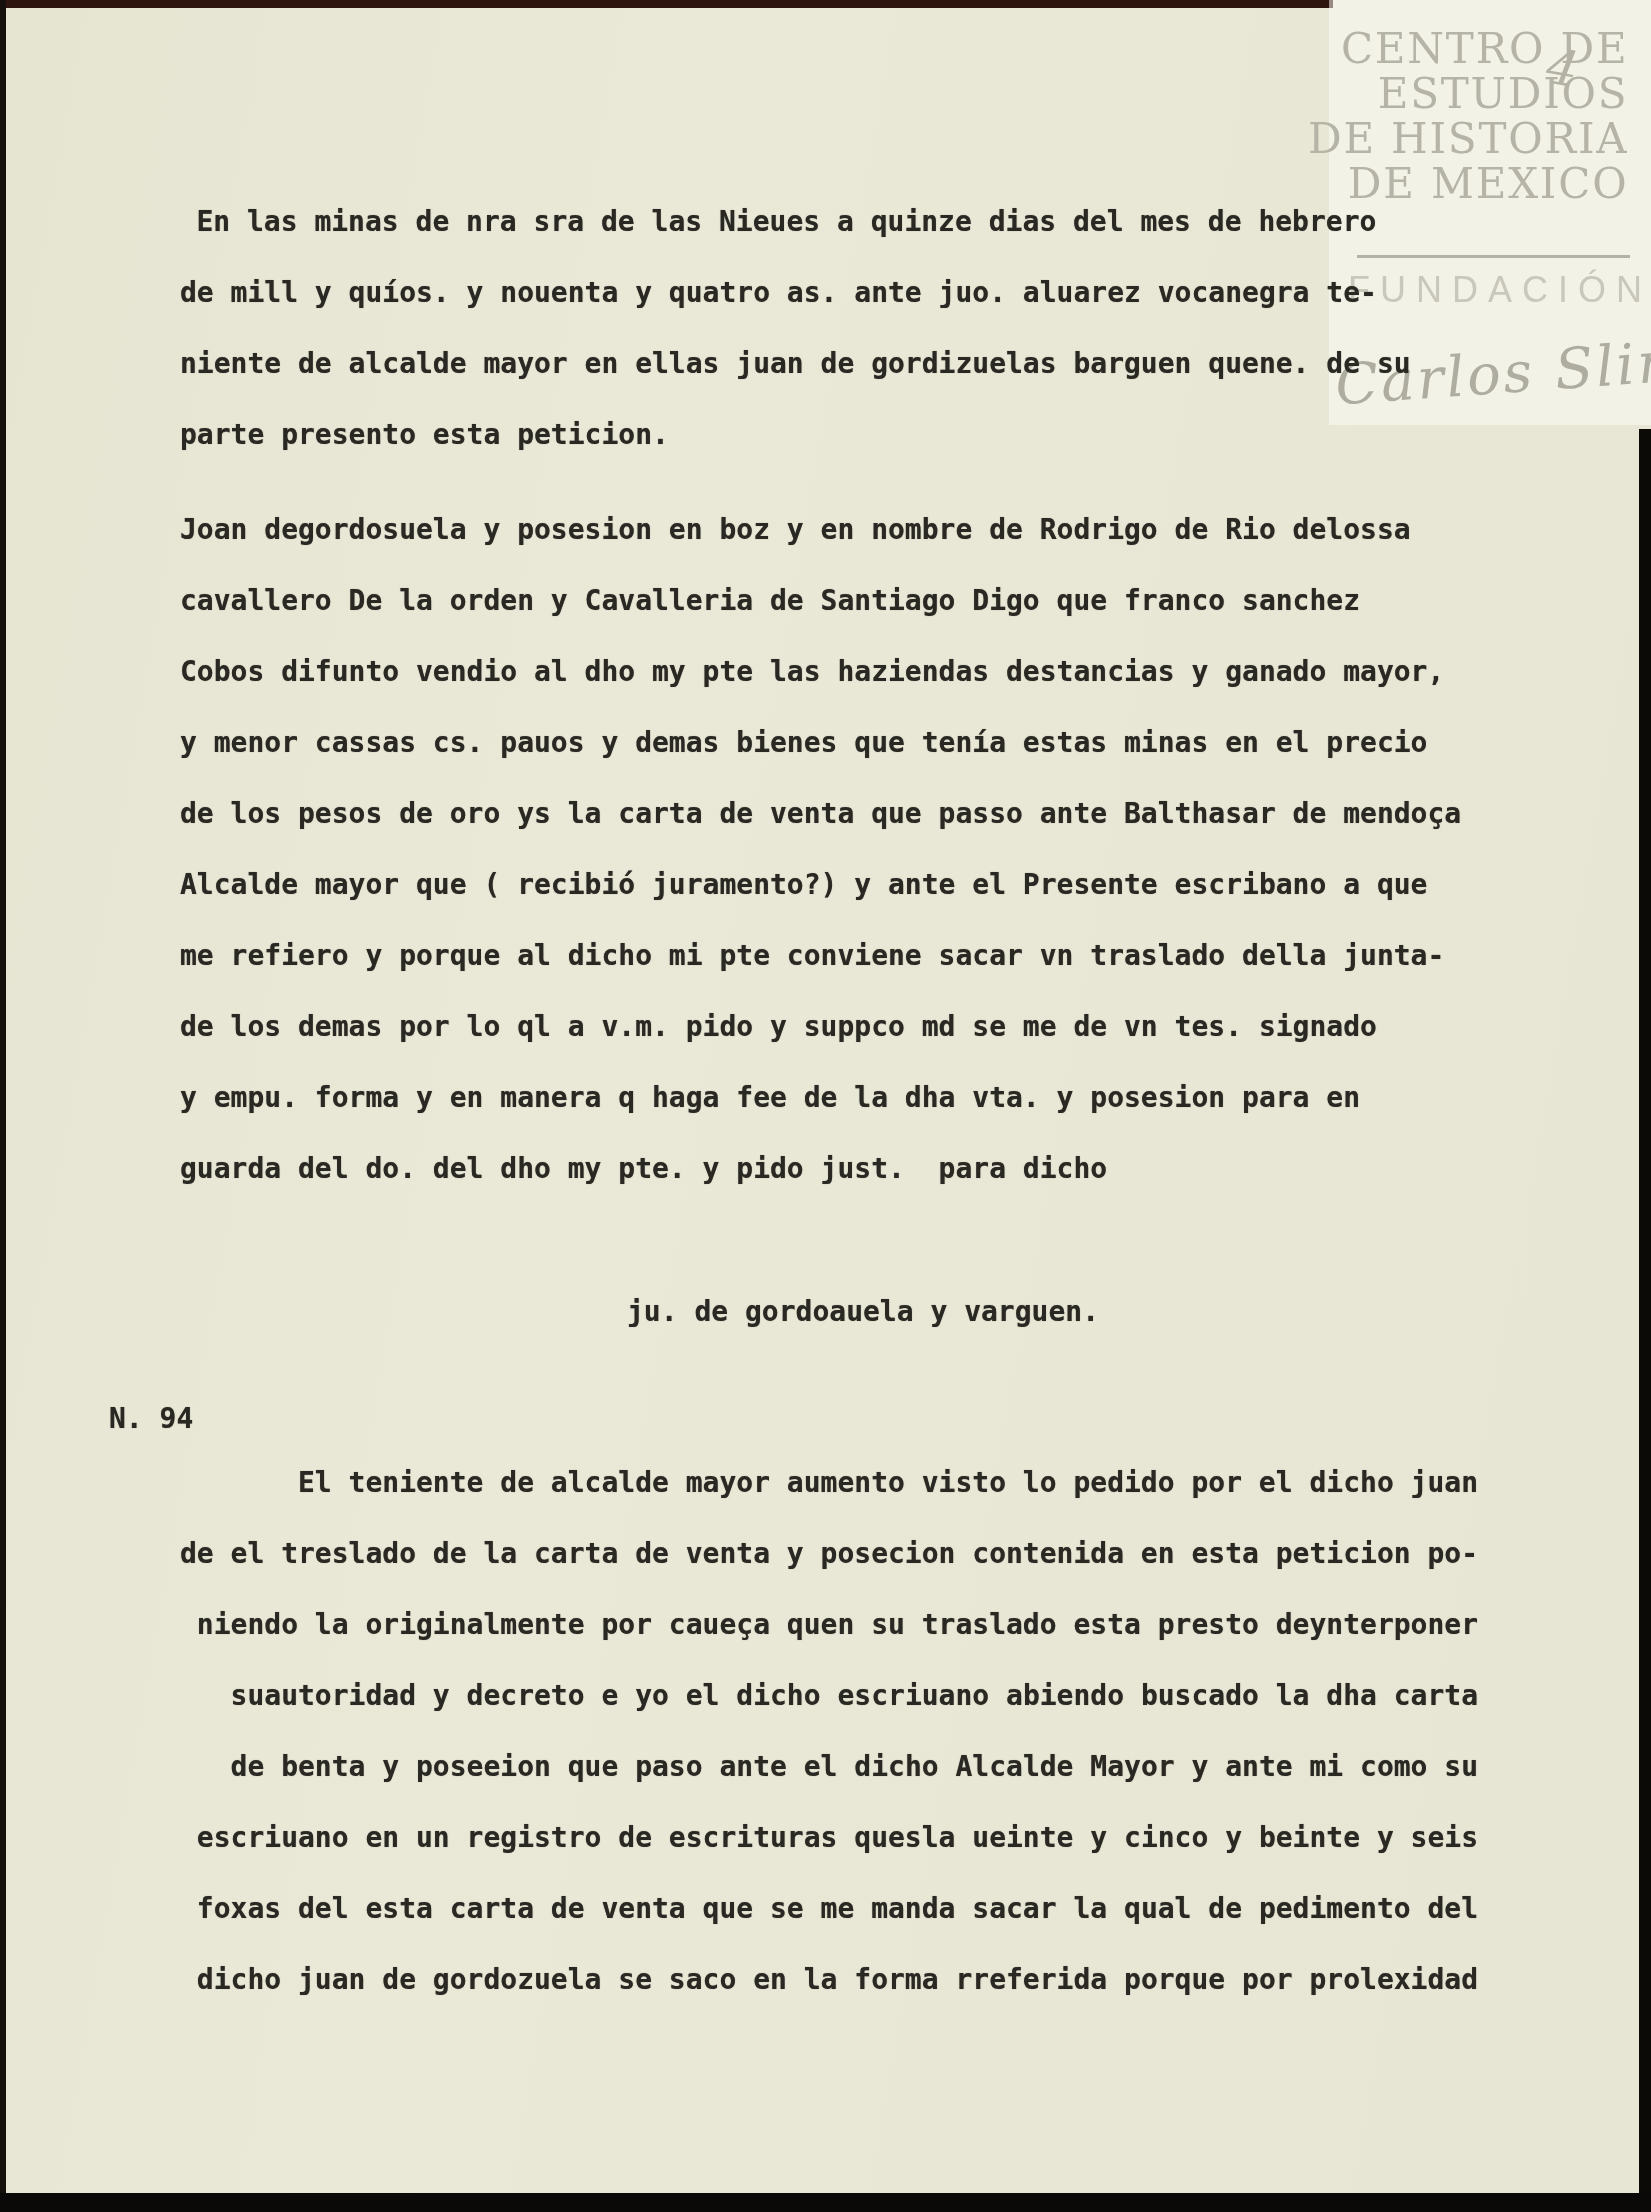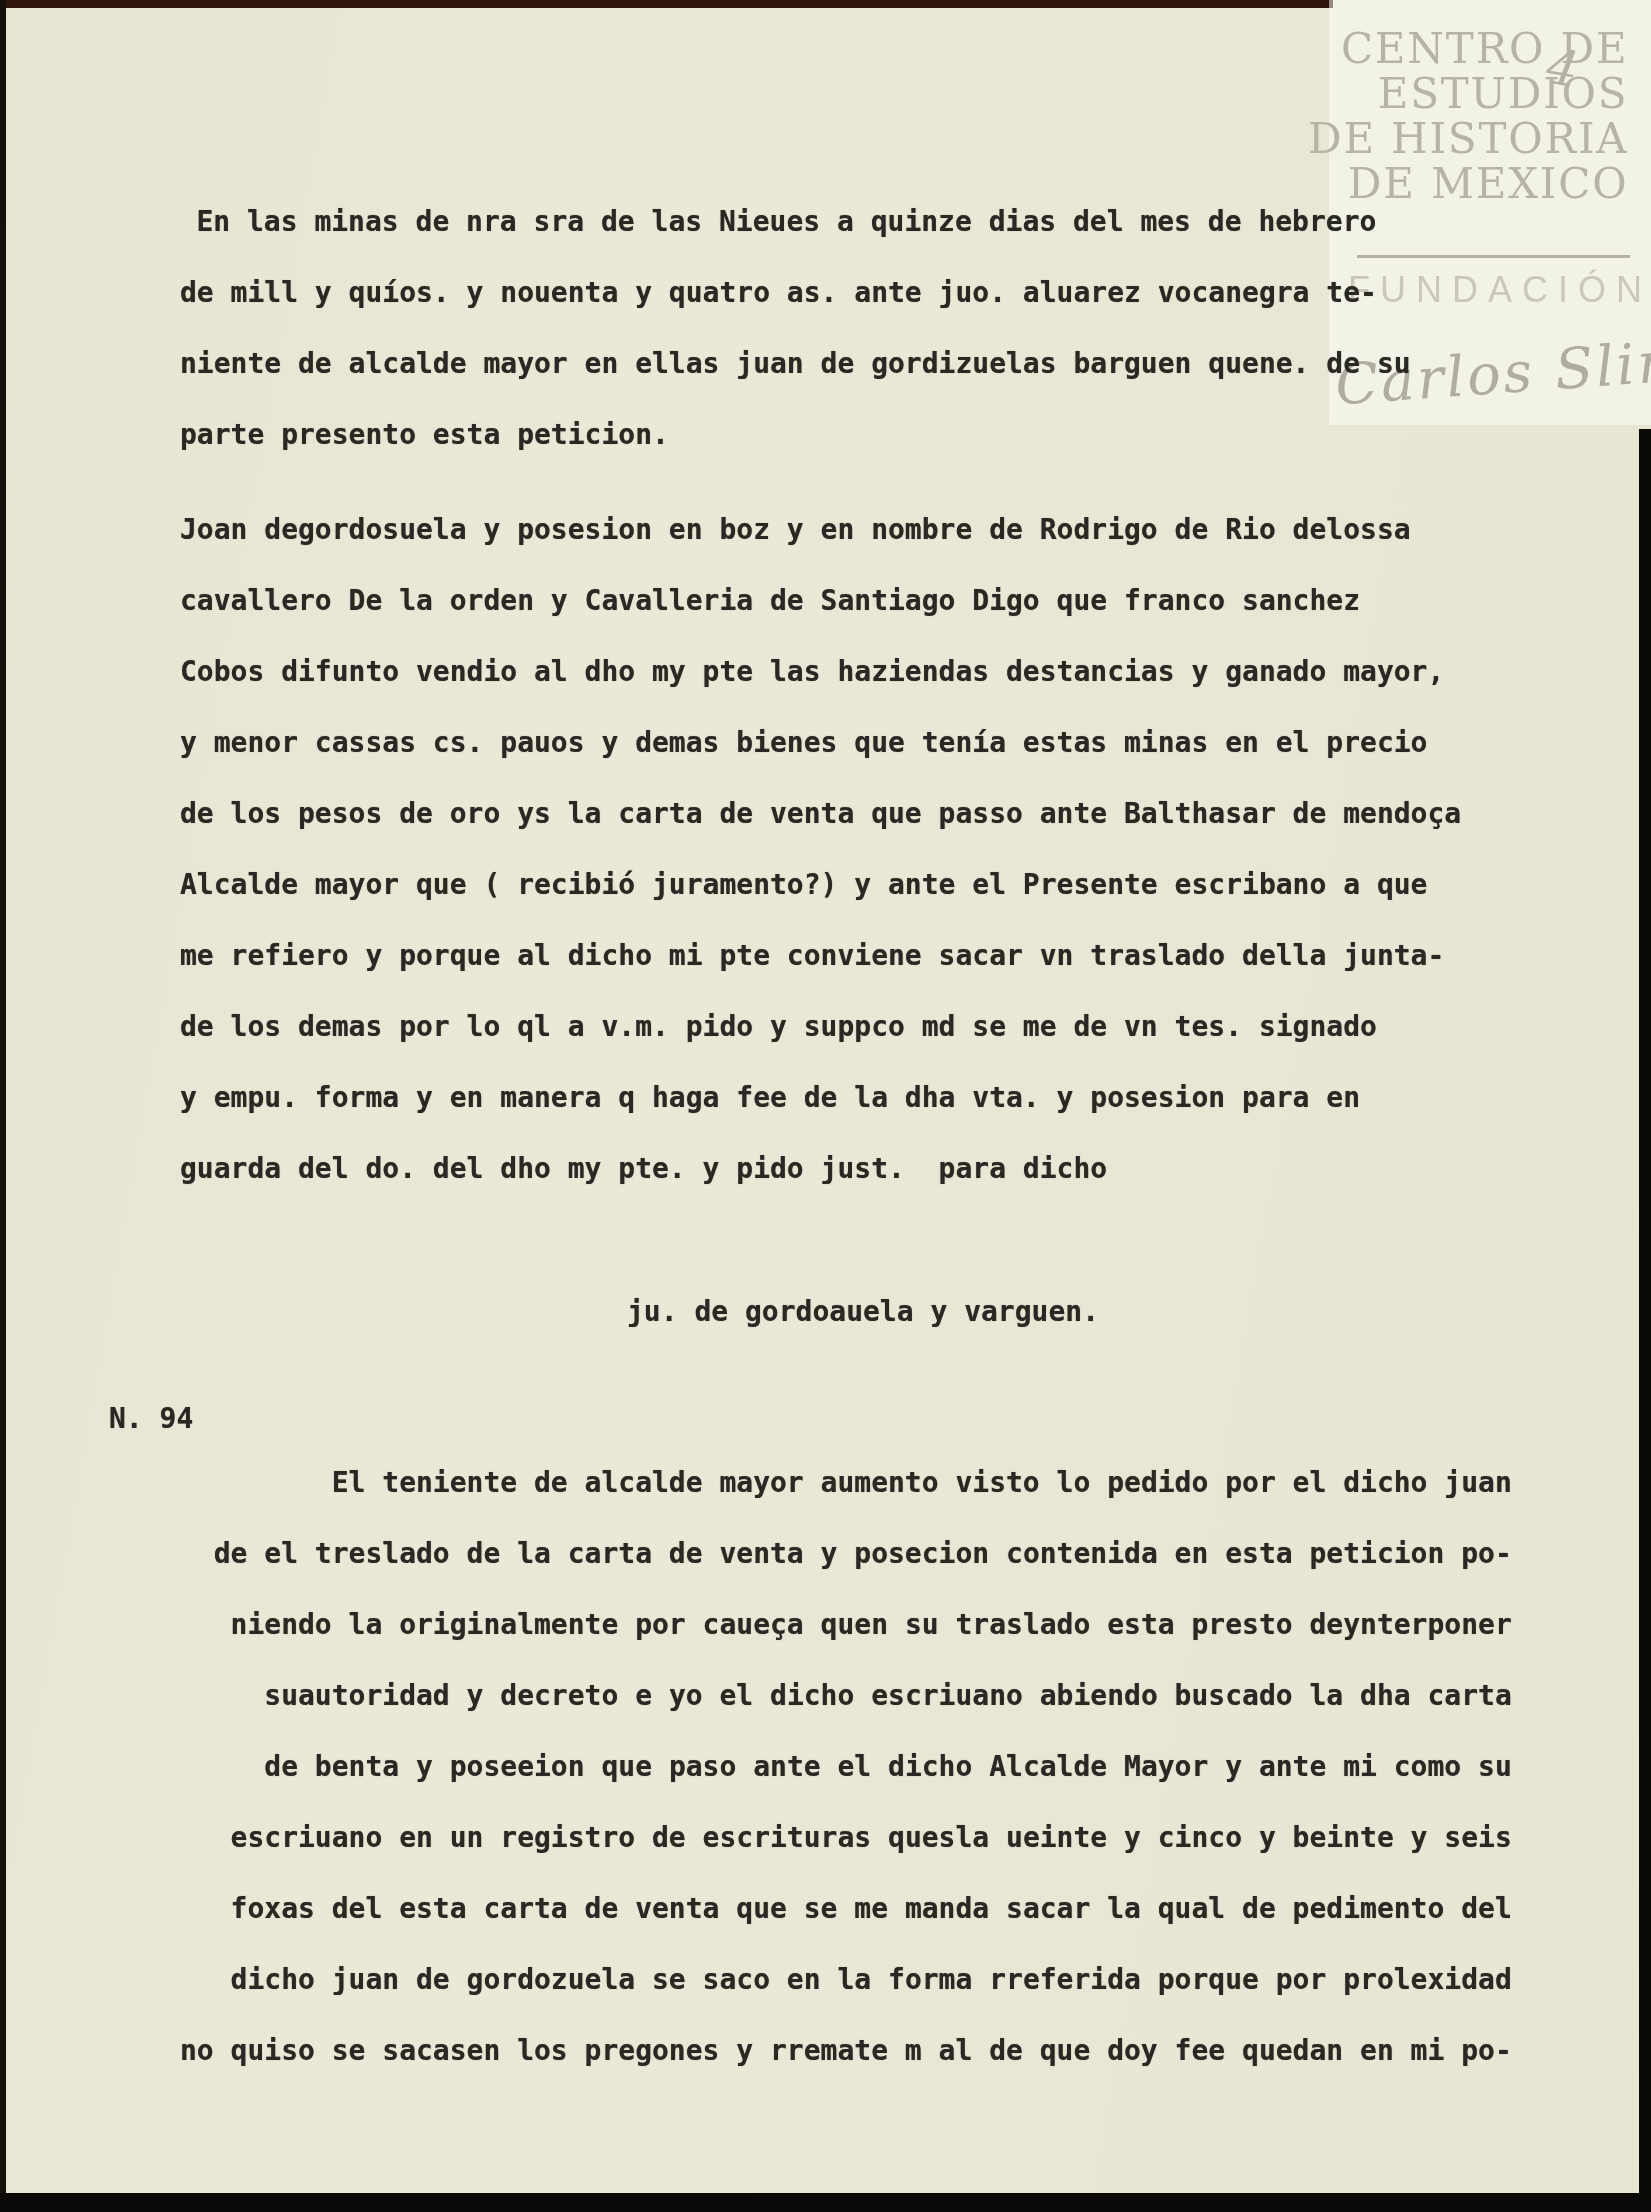--- a/index.html
+++ b/index.html
@@ -109,17 +109,16 @@
 
   <div class="para p3">
       <div class="line">El teniente de alcalde mayor aumento visto lo pedido por el dicho juan</div>
       <div class="line">de el treslado de la carta de venta y posecion contenida en esta peticion po-</div>
       <div class="line">niendo la originalmente por caueça quen su traslado esta presto deynterponer</div>
       <div class="line">suautoridad y decreto e yo el dicho escriuano abiendo buscado la dha carta</div>
       <div class="line">de benta y poseeion que paso ante el dicho Alcalde Mayor y ante mi como su</div>
       <div class="line">escriuano en un registro de escrituras quesla ueinte y cinco y beinte y seis</div>
       <div class="line">foxas del esta carta de venta que se me manda sacar la qual de pedimento del</div>
       <div class="line">dicho juan de gordozuela se saco en la forma rreferida porque por prolexidad</div>
-      <div class="line">no quiso se sacasen los pregones y rremate m al de que doy fee quedan en mi po-</div>
     </div>
 
 </div>
 
 
 </body></html>

